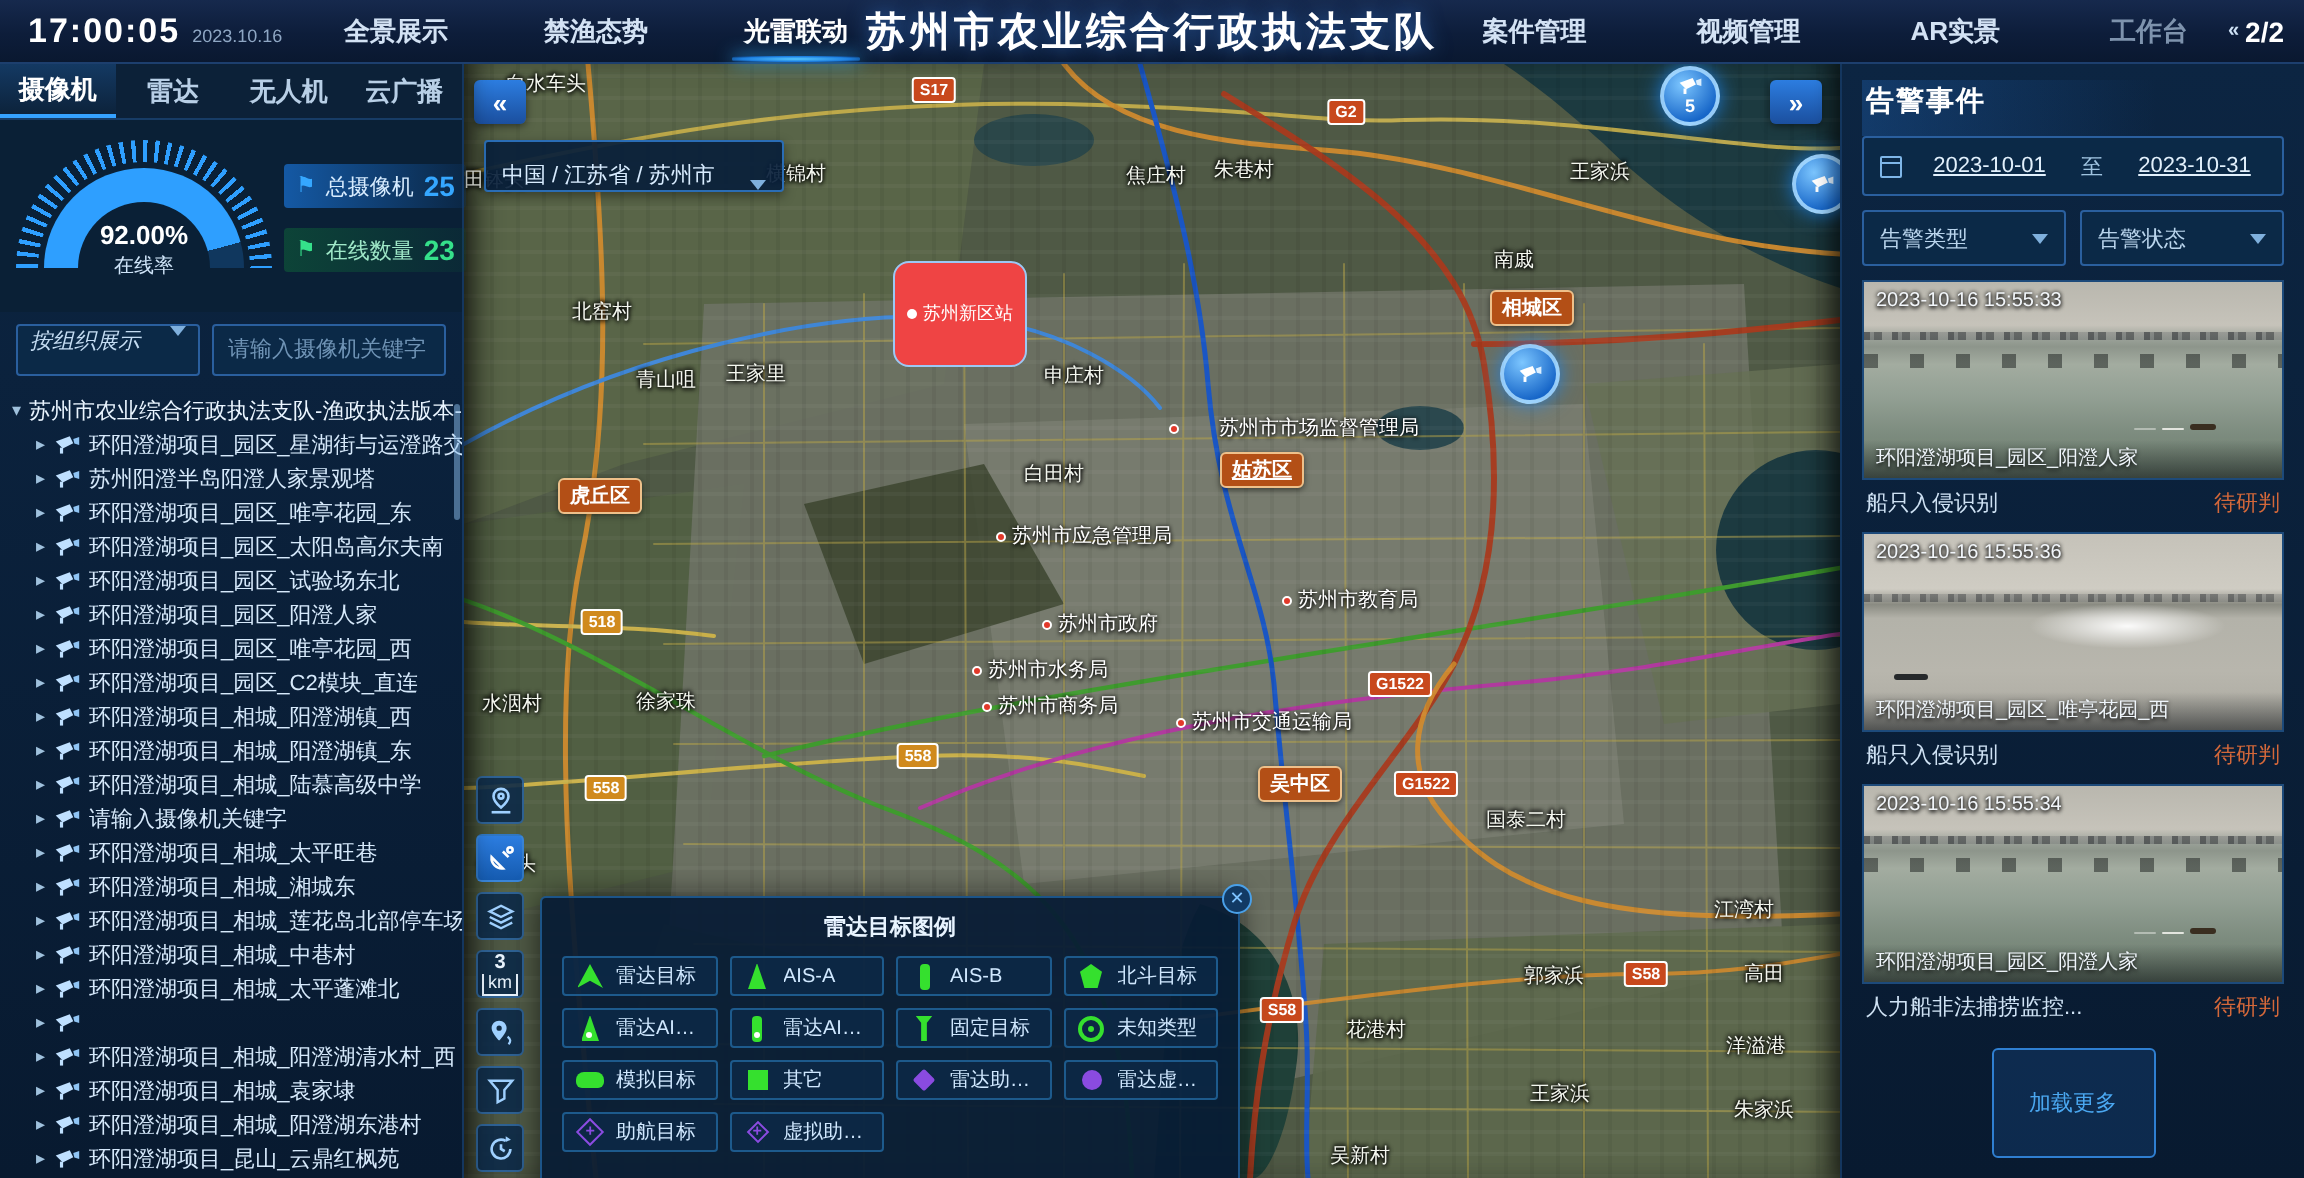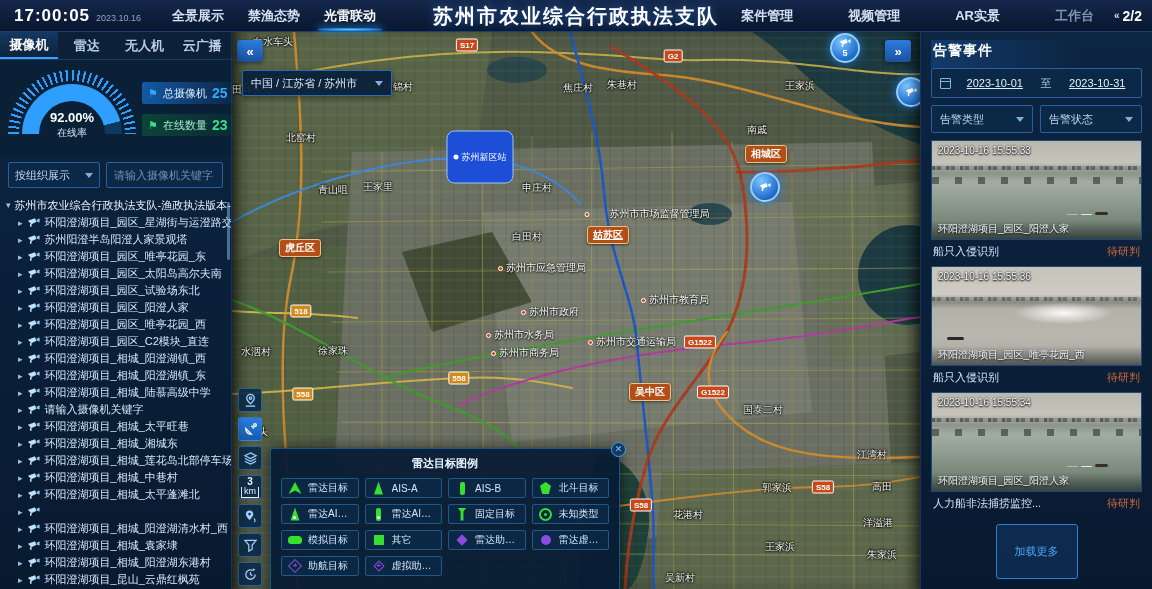--- a/index.html
+++ b/index.html
@@ -8,21 +8,21 @@
   .app { position:relative; width:1152px; height:589px; overflow:hidden;
     background:#0a1c34; display:flex; flex-direction:column; }
 
   
   .hdr { position:relative; height:32px; flex:none; z-index:50;
     background:linear-gradient(180deg,#16294d 0%,#0d1d3a 55%,#0a1830 100%);
     border-bottom:1px solid #1d3f6e; display:flex; align-items:center; }
   .hdr-time-wrap { display:flex; align-items:baseline; gap:6px; padding:0 14px; min-width:170px; }
   .hdr-time { color:#fff; font-size:17px; font-weight:bold; letter-spacing:1px; }
   .hdr-date { color:#8fa7c4; font-size:9px; }
-  .hdr-nav { display:flex; gap:20px; }
+  .hdr-nav { display:flex; gap:44px; }
   .hdr-nav.right { gap:51px; margin-left:auto; margin-right:18px; }
   .hdr-nav-item { position:relative; color:#d3e2f4; font-size:13px; font-weight:bold;
     cursor:pointer; white-space:nowrap; padding:6px 2px; }
   .hdr-nav-item.active { color:#fff; }
   .hdr-nav-item.active::after { content:''; position:absolute; left:-4px; right:-4px; bottom:0;
     height:3px; border-radius:2px;
     background:radial-gradient(ellipse at center,#55c8ff 0%,#1d7fe0 60%,transparent 100%);
     box-shadow:0 0 9px #35b1ff; }
   .hdr-nav-item.dim { color:#7e93ad; }
   .hdr-title { position:absolute; left:50%; top:50%; transform:translate(-50%,-50%);
@@ -65,21 +65,21 @@
   .stat-flag { font-size:11px; line-height:1; }
   .stat.blue .stat-flag { color:#35a7ff; }
   .stat.green .stat-flag { color:#35e08a; }
   .stat-lbl { font-size:11px; color:#d7ecff; flex:1; white-space:nowrap; }
   .stat.green .stat-lbl { color:#9fe8c8; }
   .stat-val { font-size:14px; font-weight:bold; }
   .stat.blue .stat-val { color:#35a7ff; }
   .stat.green .stat-val { color:#35e08a; }
   .lfilter { display:flex; gap:6px; padding:6px 8px; flex:none; }
   .lselect { width:92px; height:26px; background:#0b2947; border:1px solid #2a5f9e; border-radius:2px;
-    display:flex; align-items:center; padding:0 6px; gap:4px; cursor:pointer; }
+    display:flex; align-items:flex-start; padding:0 6px; gap:4px; cursor:pointer;font-style:italic; }
   .lselect span { font-size:11px; color:#c4dcf2; flex:1; white-space:nowrap; }
   .caret { width:0; height:0; border-left:4px solid transparent; border-right:4px solid transparent;
     border-top:5px solid #7fb0dd; flex:none; }
   .lsearch { flex:1; height:26px; background:#0b2947; border:1px solid #2a5f9e; border-radius:2px;
     color:#c4dcf2; font-size:11px; padding:0 7px; outline:none; min-width:0;
     font-family:"Liberation Sans","DejaVu Sans",sans-serif; }
   .lsearch::placeholder { color:#6f93b5; }
   .tree { flex:1; overflow:hidden; padding:2px 0 0 6px; position:relative; }
   .tree-root { display:flex; align-items:center; gap:4px; height:18px; color:#eaf5ff; font-size:11px;
     white-space:nowrap; cursor:pointer; }
@@ -109,41 +109,41 @@
   .district-badge { position:absolute; transform:translate(-50%,-50%); z-index:3;
     background:#b34f16; border:1px solid #eec08a; border-radius:3px; color:#fff;
     font-size:10px; font-weight:bold; padding:1px 5px; white-space:nowrap;
     box-shadow:0 1px 3px rgba(0,0,0,.5); }
   .road-badge { position:absolute; transform:translate(-50%,-50%); z-index:3; color:#fff;
     font-size:8px; font-weight:bold; padding:0px 3px; border-radius:2px; border:1px solid #fff;
     white-space:nowrap; line-height:11px; }
   .road-badge.g { background:#c8481c; }
   .road-badge.s { background:#d08a1d; }
   .metro-badge { position:absolute; transform:translate(-50%,-50%); z-index:3; display:flex;
-    align-items:center; gap:3px; background:#1d4ed8; border:1px solid #9cc8f5; border-radius:8px;
+    align-items:center; gap:3px; background:#ef4444; border:1px solid #9cc8f5; border-radius:8px;
     color:#fff; font-size:9px; padding:19px 6px; white-space:nowrap; }
   .metro-badge i { width:5px; height:5px; background:#fff; border-radius:50%; flex:none; }
   .cluster { position:absolute; transform:translate(-50%,-50%); z-index:4; width:30px; height:30px;
     border-radius:50%; background:radial-gradient(circle at 35% 28%,#7cc6ff,#1766c8 75%);
     border:2px solid rgba(170,220,255,.85); box-shadow:0 0 10px rgba(30,130,230,.9);
     display:flex; flex-direction:column; align-items:center; justify-content:center; cursor:pointer; }
   .cl-count { color:#fff; font-size:9px; font-weight:bold; line-height:1; margin-top:1px; }
   .cl-count:empty { display:none; }
 
   .map-collapse { position:absolute; left:5px; top:8px; z-index:6; width:26px; height:22px;
     border-radius:3px; background:linear-gradient(180deg,#2c7de0,#1b4f9e); color:#fff;
     font-size:13px; font-weight:bold; display:flex; align-items:center; justify-content:center;
     cursor:pointer; box-shadow:0 1px 4px rgba(0,0,0,.5); }
   .map-expand { position:absolute; right:9px; top:8px; z-index:6; width:26px; height:22px;
     border-radius:3px; background:linear-gradient(180deg,#2c7de0,#1b4f9e); color:#fff;
     font-size:13px; font-weight:bold; display:flex; align-items:center; justify-content:center;
     cursor:pointer; box-shadow:0 1px 4px rgba(0,0,0,.5); }
   .region-select { position:absolute; left:10px; top:38px; z-index:6; width:150px; height:26px;
     background:rgba(8,30,58,.92); border:1px solid #2a6db5; border-radius:2px; display:flex;
-    align-items:center; padding:0 8px; gap:0; cursor:pointer; box-shadow:0 2px 6px rgba(0,0,0,.4); }
+    align-items:flex-end; padding:0 8px; gap:0; cursor:pointer; box-shadow:0 2px 6px rgba(0,0,0,.4); }
   .region-select span { flex:1; color:#d8ecff; font-size:11px; white-space:nowrap; }
 
   .map-toolbar { position:absolute; left:6px; top:356px; z-index:6; display:flex;
     flex-direction:column; gap:5px; }
   .mt-btn { width:24px; height:24px; border-radius:3px; background:rgba(10,40,72,.88);
     border:1px solid rgba(70,140,210,.55); display:flex; align-items:center; justify-content:center;
     cursor:pointer; color:#9fd0ff; }
   .mt-btn.active { background:linear-gradient(180deg,#2c7de0,#155bb0); color:#fff; }
   .mt-btn svg { width:15px; height:15px; }
   .mt-scale { display:flex; flex-direction:column; align-items:center; justify-content:center;
@@ -598,21 +598,21 @@
           <div class="map-place" style="left: 166px; top: 55px;">横锦村</div>
 
           <div class="map-place" style="left: 346px; top: 56px;">焦庄村</div>
 
           <div class="map-place" style="left: 390px; top: 53px;">朱巷村</div>
 
           <div class="map-place" style="left: 568px; top: 54px;">王家浜</div>
 
           <div class="map-place" style="left: 525px; top: 98px;">南戚</div>
 
-          <div class="map-place" style="left: 63px; top: 106px; padding-left: 12px;">北窑村</div>
+          <div class="map-place" style="left: 63px; top: 124px; padding-left: 12px;">北窑村</div>
 
           <div class="map-place" style="left: 101px; top: 158px;">青山咀</div>
 
           <div class="map-place" style="left: 146px; top: 155px;">王家里</div>
 
           <div class="map-place" style="left: 305px; top: 156px;">申庄村</div>
 
           <div class="map-place" style="left: 295px; top: 205px;">白田村</div>
 
           <div class="map-place" style="left: 24px; top: 320px;">水洇村</div>
@@ -664,30 +664,30 @@
           <div class="map-poi" style="left: 288px; top: 303px;">
             <i></i>
             <span>苏州市水务局</span>
           </div>
 
           <div class="map-poi" style="left: 293px; top: 321px;">
             <i></i>
             <span>苏州市商务局</span>
           </div>
 
-          <div class="map-poi" style="left: 400px; top: 310px;">
+          <div class="map-poi" style="left: 400px; top: 329px;">
             <i></i>
             <span>苏州市交通运输局</span>
           </div>
         </div>
       <div>
 
           <div class="district-badge" style="left: 68px; top: 216px;">虎丘区</div>
 
-          <div class="district-badge" style="left: 376px; top: 203px; text-decoration: underline;">姑苏区</div>
+          <div class="district-badge" style="left: 399px; top: 203px; text-decoration: underline;">姑苏区</div>
 
           <div class="district-badge" style="left: 534px; top: 122px;">相城区</div>
 
           <div class="district-badge" style="left: 418px; top: 360px;">吴中区</div>
         </div>
       <div>
 
           <div class="road-badge g" style="left: 235px; top: 13px;">S17</div>
 
           <div class="road-badge g" style="left: 441px; top: 24px;">G2</div>

